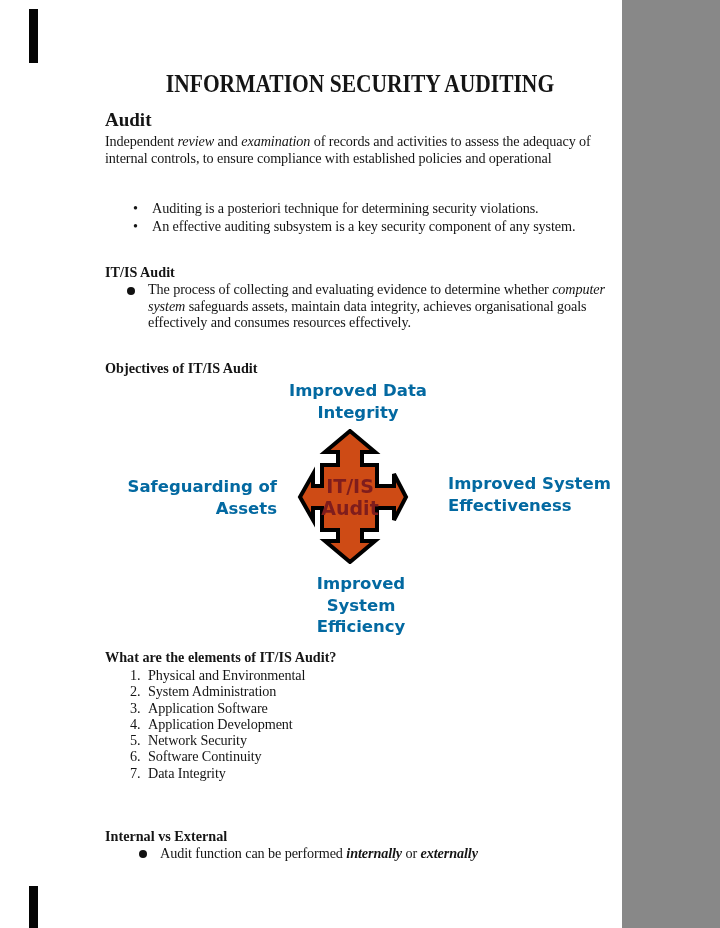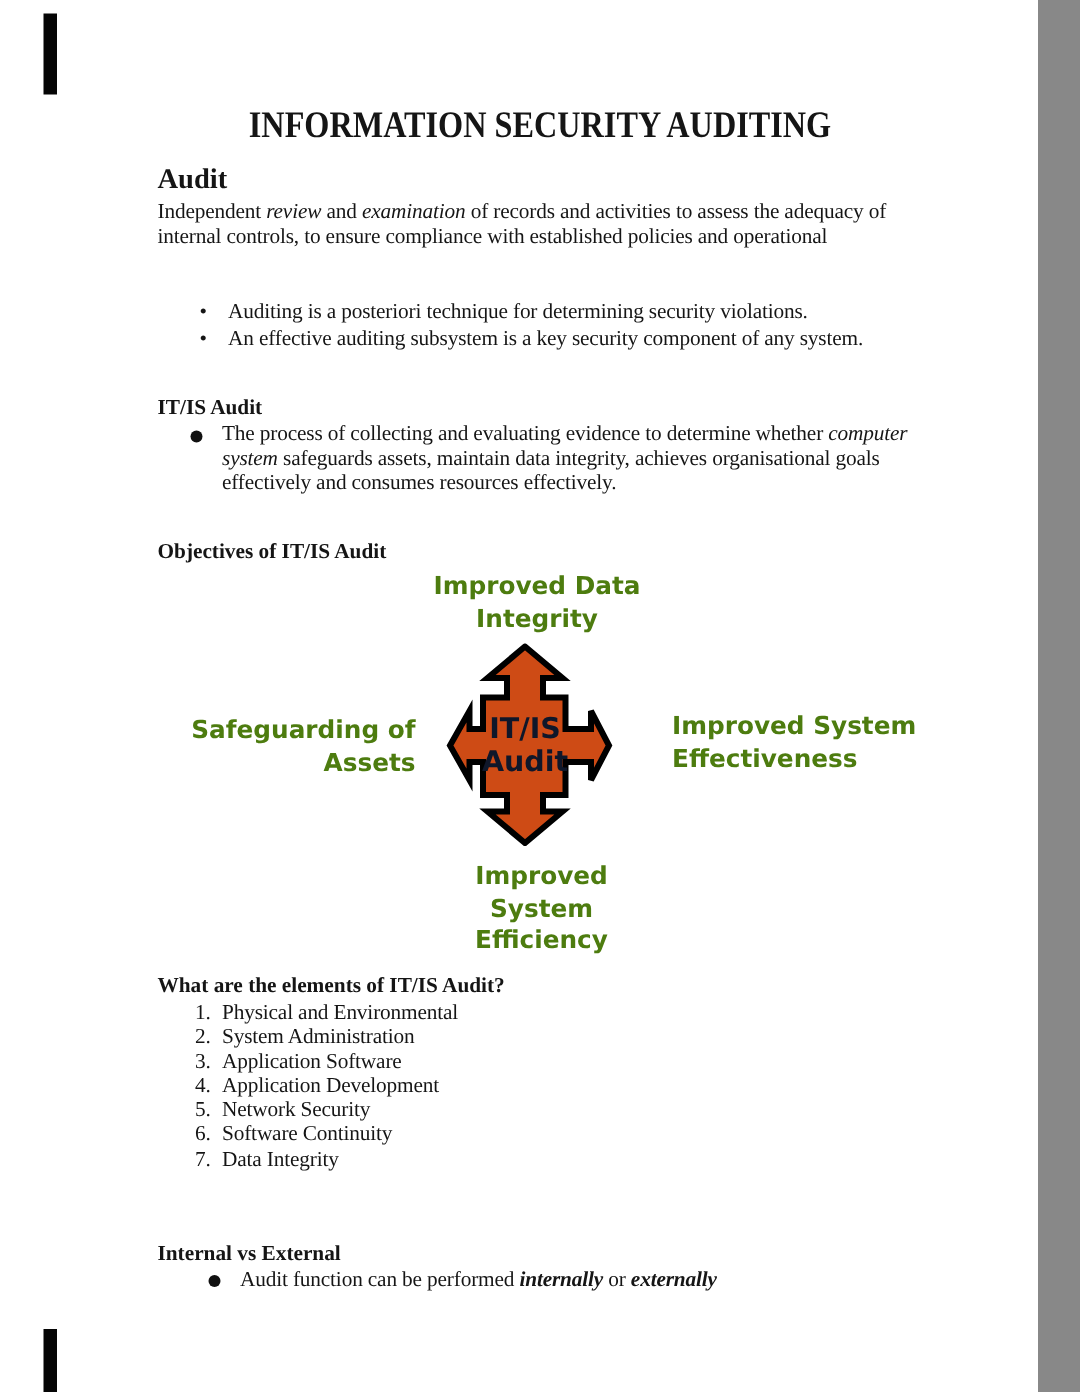--- a/index.html
+++ b/index.html
@@ -1,17 +1,17 @@
 <!DOCTYPE html>
 <html><head>
 <meta charset="utf-8">
 <style>
   html,body{margin:0;padding:0;background:#888;}
   .page{
-    position:relative;width:692px;height:928px;background:#ffffff;
+    position:relative;width:622px;height:928px;background:#ffffff;
     font-family:"Liberation Serif", serif;color:#151515;overflow:hidden;
   }
   .abs{position:absolute;}
   .scanmark{position:absolute;background:#050505;}
   .doc-title{
     left:0;width:720px;top:69px;text-align:center;
     font-size:25px;font-weight:bold;line-height:30px;
     transform:scaleX(0.86);transform-origin:50% 0;white-space:nowrap;
   }
   .h1{left:105px;top:108px;font-size:19px;font-weight:bold;line-height:23px;}
@@ -25,28 +25,28 @@
   .b1row .sdot{display:inline-block;padding-left:28px;width:19px;flex:none;}
   .bigdot{position:absolute;width:8px;height:8px;border-radius:50%;background:#111;}
   .bullet-block{position:absolute;}
   .bullet-text{margin-left:43px;}
   .numlist{left:105px;top:667px;font-size:14.2px;line-height:16.3px;}
   .numrow{display:flex;padding-left:25px;white-space:nowrap;}
   .numrow .num{display:inline-block;width:18px;flex:none;}
   
   .dlabel{
     position:absolute;font-family:"DejaVu Sans", sans-serif;font-weight:bold;
-    font-size:16.5px;line-height:21.5px;color:#4d7c0f;
+    font-size:16.5px;line-height:21.5px;color:#0369a1;
   }
   .dlabel.center{text-align:center;}
   .dlabel.right{text-align:right;}
   .arrow-center-text{
     display:flex;flex-direction:column;align-items:center;justify-content:center;
     font-family:"DejaVu Sans", sans-serif;font-weight:bold;font-size:19px;line-height:22px;
-    color:#0f172a;text-align:center;
+    color:#7f1d1d;text-align:center;
   }
   .line{display:block;}
 </style>
 </head>
 <body>
 
 <div class="page">
 
   <div class="scanmark" style="left:29px;top:9px;width:9px;height:54px;"></div>
   <div class="scanmark" style="left:29px;top:886px;width:9px;height:42px;"></div>

